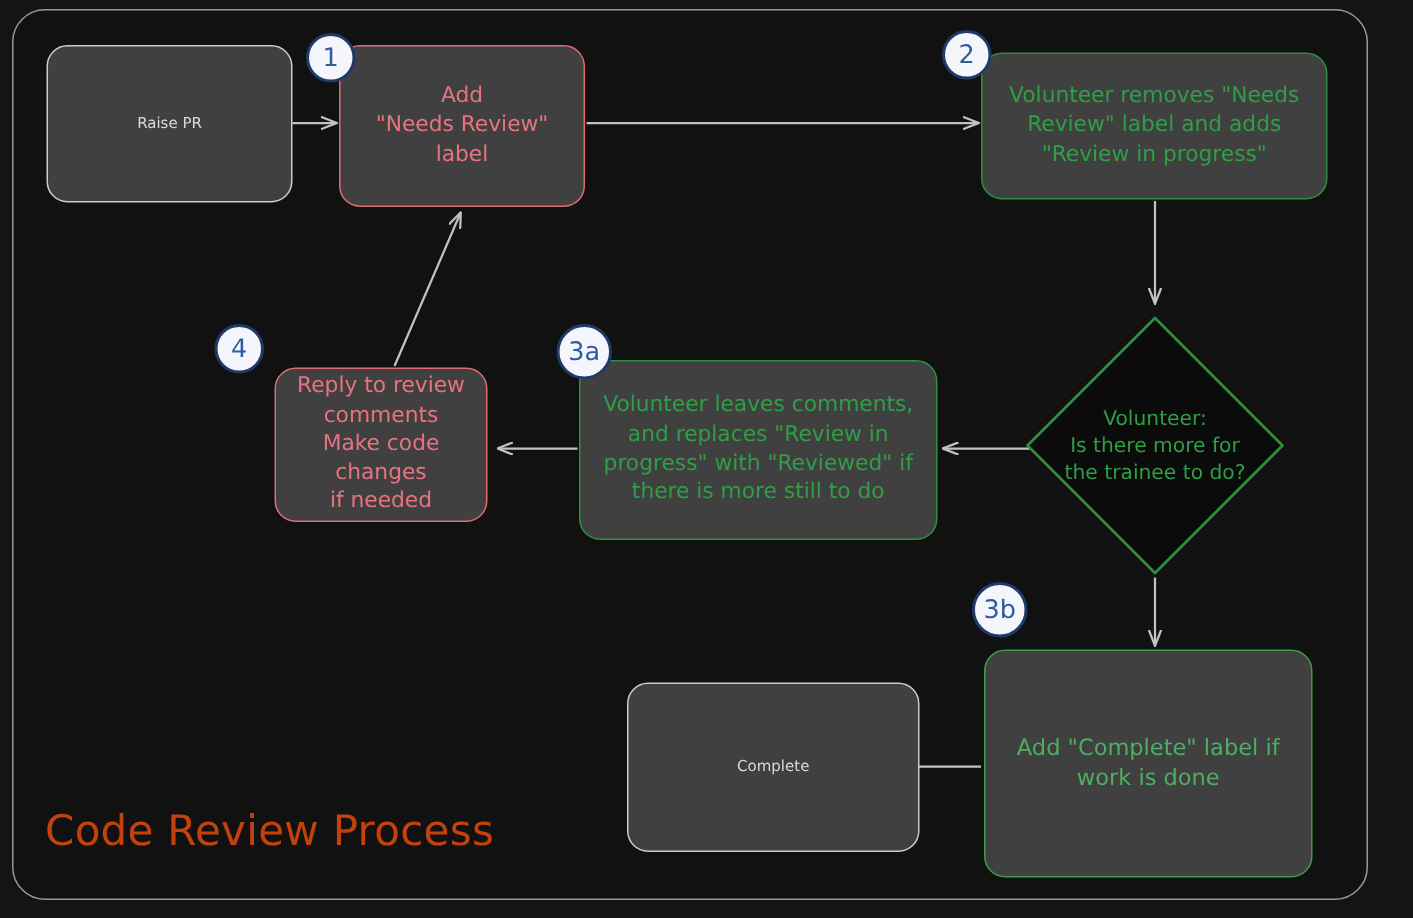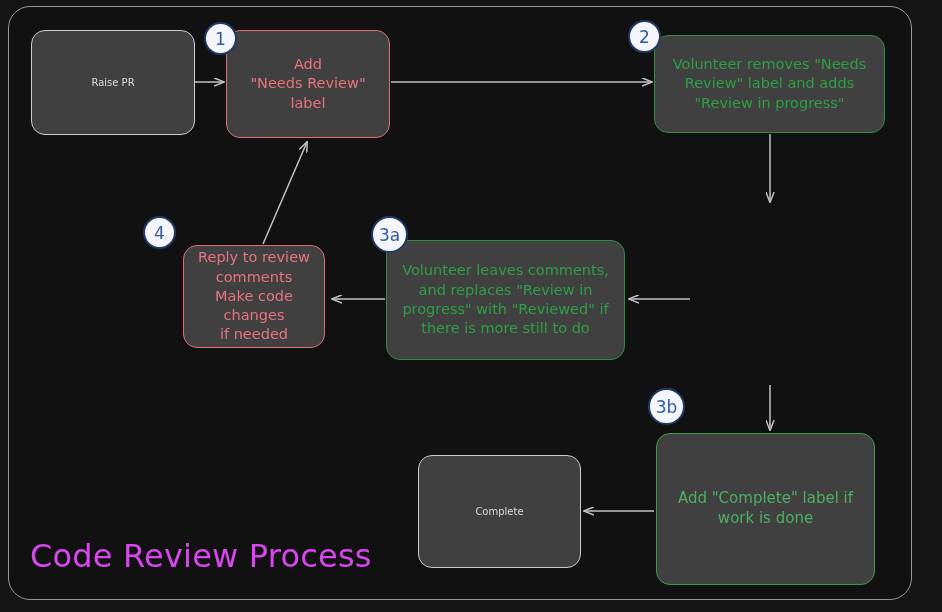--- a/index.html
+++ b/index.html
@@ -111,22 +111,22 @@
     font-size: 17px;
     font-family: "DejaVu Sans", "Liberation Sans", sans-serif;
     box-sizing: border-box;
     z-index: 6;
   }
   .badge.wide { width: 37px; height: 37px; font-size: 17px; }
   .title {
     position: absolute;
     left: 30px;
     top: 537px;
-    color: #d946ef;
-    font-size: 32px;
+    color: #c2410c;
+    font-size: 28px;
     letter-spacing: 0.2px;
   }
 </style>
 </head>
 <body>
 
 <div id="canvas">
 
   <div class="outer-frame"></div>
 
@@ -165,41 +165,49 @@
 "Needs Review"
 label</span>
   </div>
 
   <div class="node green" style="left:654px; top:35px; width:231px; height:98px;">
     <span class="label">Volunteer removes "Needs
 Review" label and adds
 "Review in progress"</span>
   </div>
 
+  <div class="diamond-wrap" style="left:679px; top:206px; width:182px; height:182px;">
+    <svg class="diamond-shape" viewBox="0 0 182 182">
+      <path d="M91 6 L176 91 L91 176 L6 91 Z" fill="#0b0b0c" stroke="#2f8f3e" stroke-width="1.8" stroke-linejoin="round"></path>
+    </svg>
+    <div class="diamond-text">Volunteer:
+Is there more for
+the trainee to do?</div>
+  </div>
 
   <div class="node green" style="left:386px; top:240px; width:239px; height:120px;">
     <span class="label">Volunteer leaves comments,
 and replaces "Review in
 progress" with "Reviewed" if
 there is more still to do</span>
   </div>
 
   <div class="node red" style="left:163px; top:245px; width:142px; height:103px;margin-left:20px;">
     <span class="label">Reply to review
 comments
 Make code changes
 if needed</span>
   </div>
 
   <div class="node green-bright" style="left:656px; top:433px; width:219px; height:152px;">
     <span class="label">Add "Complete" label if
 work is done</span>
   </div>
 
-  <div class="node plain" style="left:418px; top:455px; width:163px; height:113px;">
+  <div class="node plain" style="left:418px; top:455px; width:195px; height:113px;">
     <span class="label">Complete</span>
   </div>
 
   <div class="badge" style="left:204px; top:22px;">
     <span>1</span>
   </div>
 
   <div class="badge" style="left:628px; top:20px;">
     <span>2</span>
   </div>

